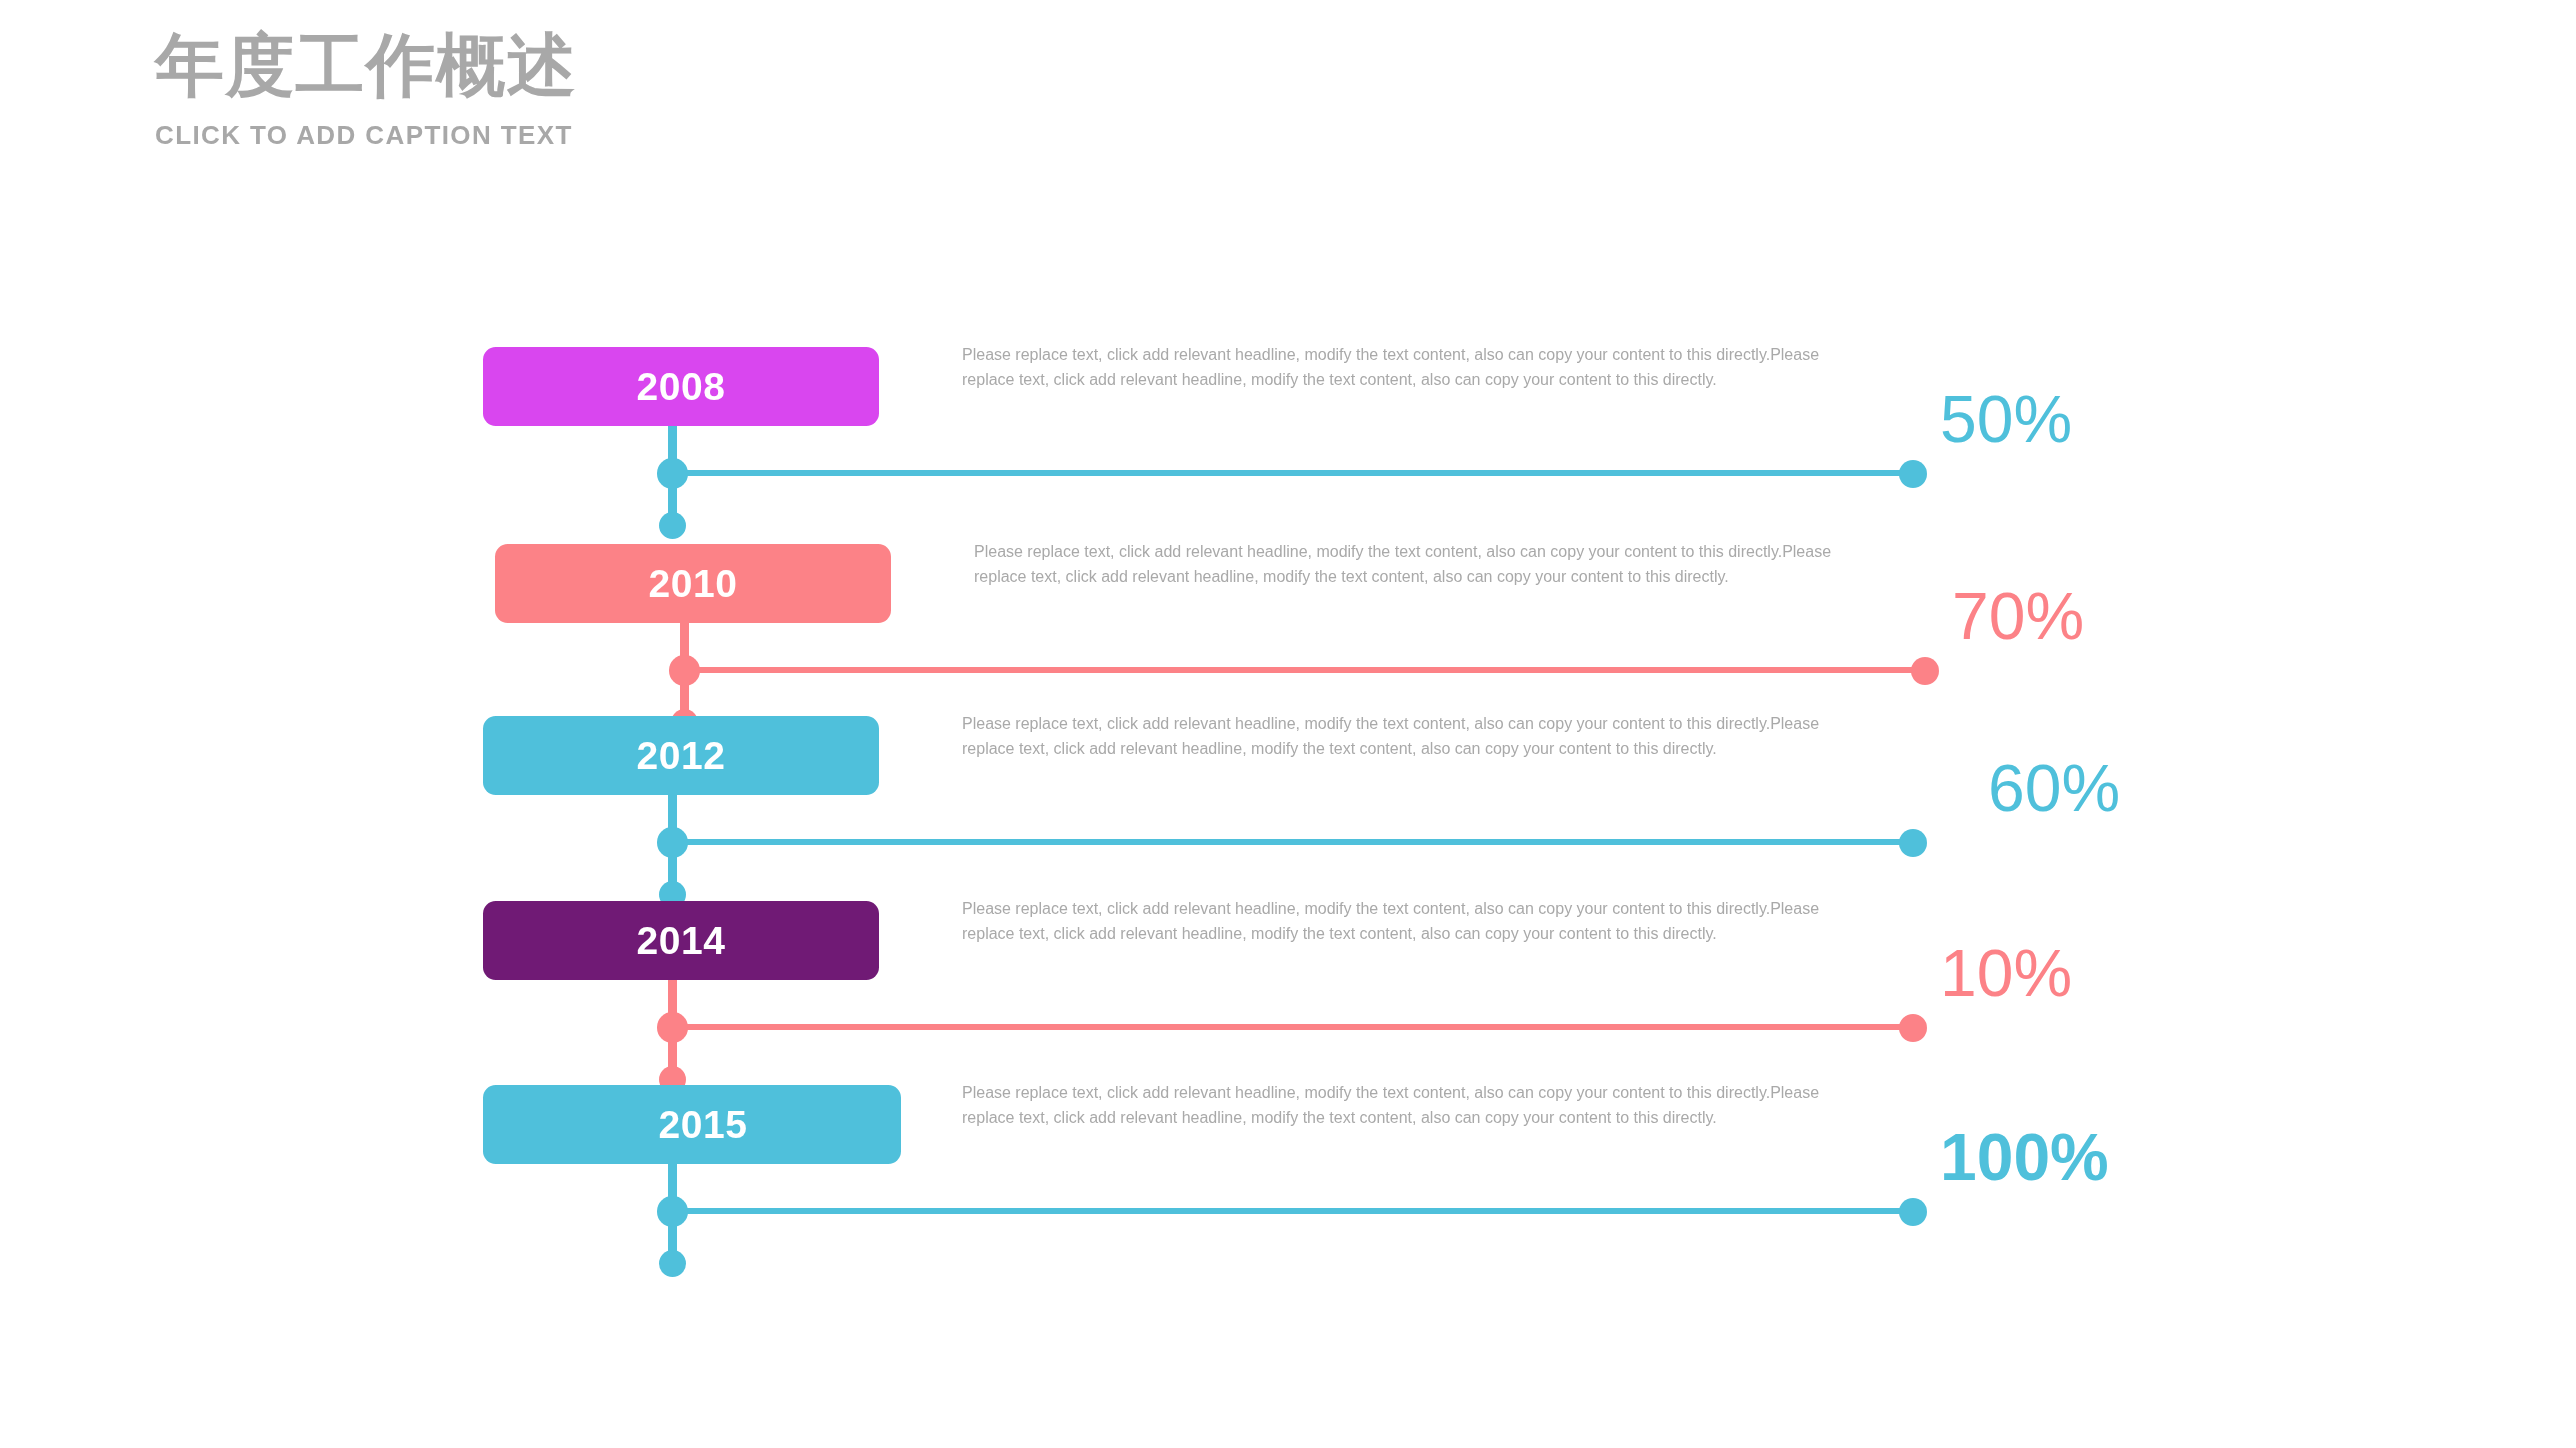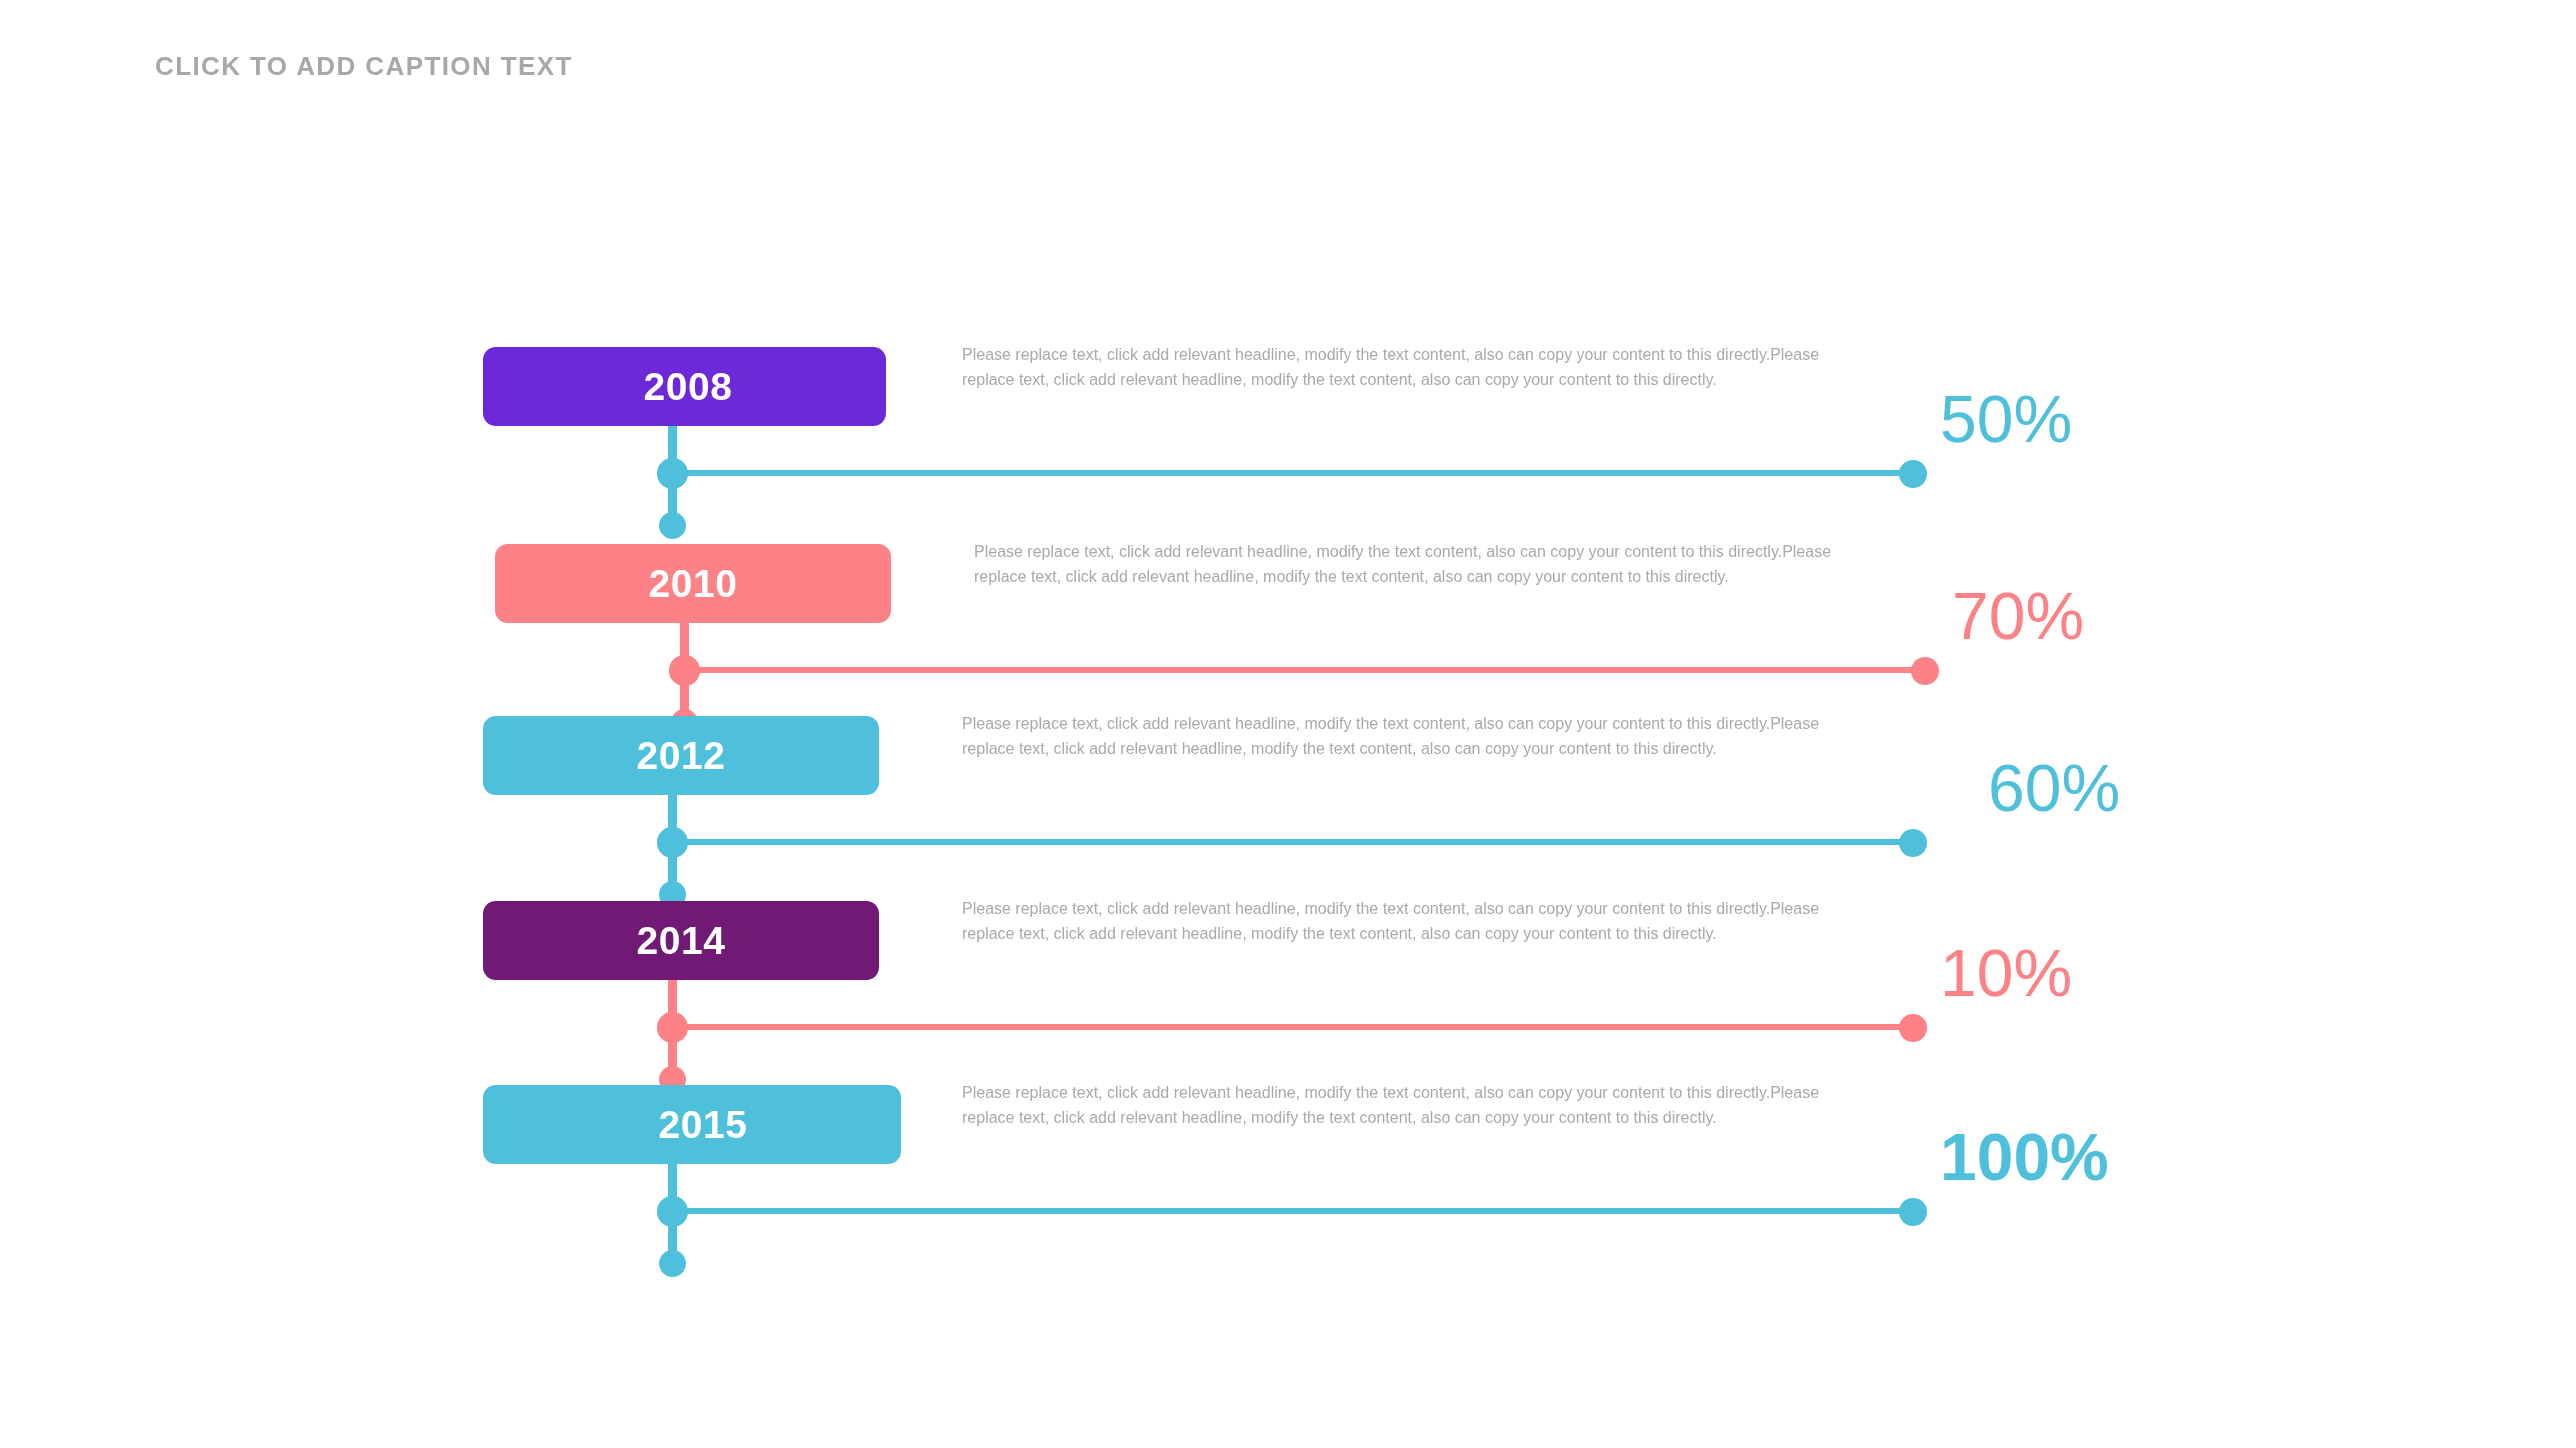--- a/index.html
+++ b/index.html
@@ -114,31 +114,32 @@
   }
   .pct.light{font-weight:normal;}
   .pct.heavy{font-weight:bold;}
 </style>
 </head>
 <body>
 
 <div id="stage">
 
   <div id="header">
+    <div id="page-title">年度工作概述</div>
     <div id="page-subtitle">CLICK TO ADD CAPTION TEXT</div>
   </div>
 
   <div id="timeline">
       <div class="row" style="top: 347px;">
         <div class="stem" style="background: rgb(79, 192, 219); top: 76px; height: 104px;"></div>
         <div class="hline" style="background: rgb(79, 192, 219); top: 123px;"></div>
         <div class="dot-junction" style="background: rgb(79, 192, 219); top: 111px;"></div>
         <div class="dot-tail" style="background: rgb(79, 192, 219); top: 165px;"></div>
         <div class="dot-end" style="background: rgb(79, 192, 219); top: 113px;"></div>
-        <div class="year-box" style="background: #6d28d9; padding-left: 7px;">
+        <div class="year-box" style="background: #d946ef;">
           <div class="year-label">2008</div>
         </div>
         <div class="body-text" style="top: -5.1px;">Please replace text, click add relevant headline, modify the text content, also can copy your content to this directly.Please replace text, click add relevant headline, modify the text content, also can copy your content to this directly.</div>
         <div class="pct light" style="color: rgb(79, 192, 219); top: 39px;">50%</div>
       </div>
       <div class="row" style="top: 544px; margin-left: 12px;">
         <div class="stem" style="background: rgb(252, 130, 135); top: 76px; height: 104px;"></div>
         <div class="hline" style="background: rgb(252, 130, 135); top: 123px;"></div>
         <div class="dot-junction" style="background: rgb(252, 130, 135); top: 111px;"></div>
         <div class="dot-tail" style="background: rgb(252, 130, 135); top: 165px;"></div>

